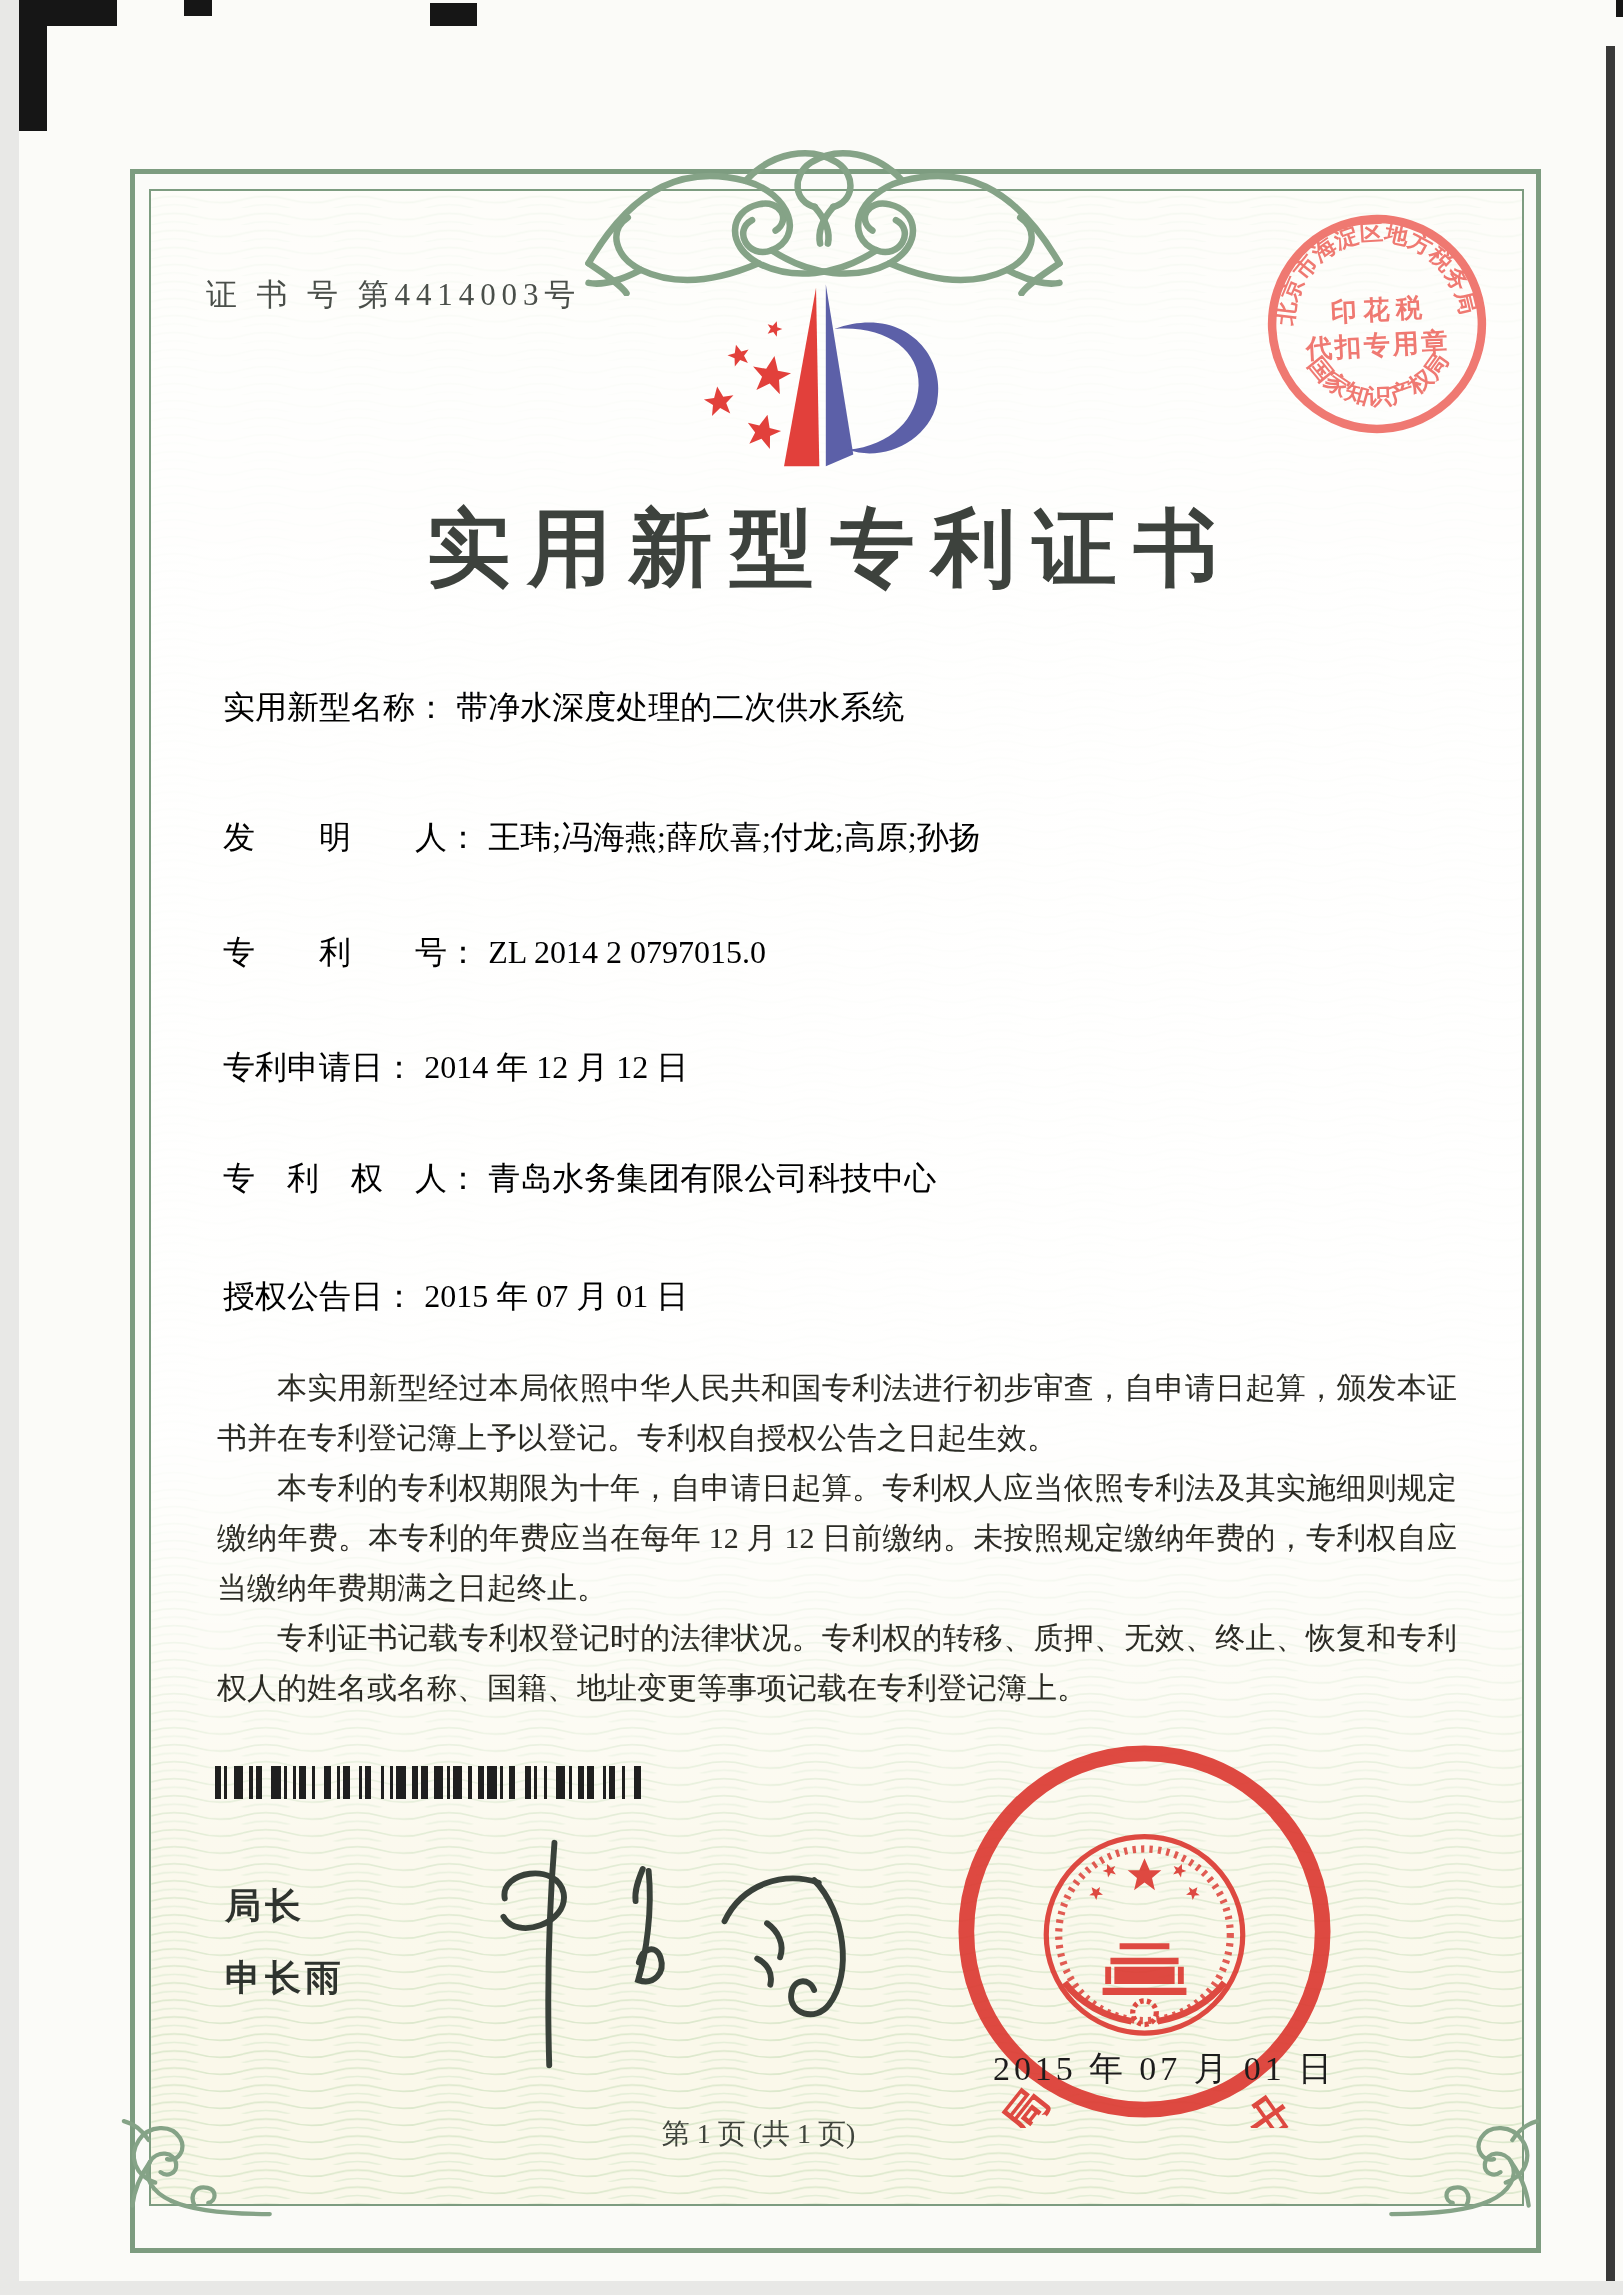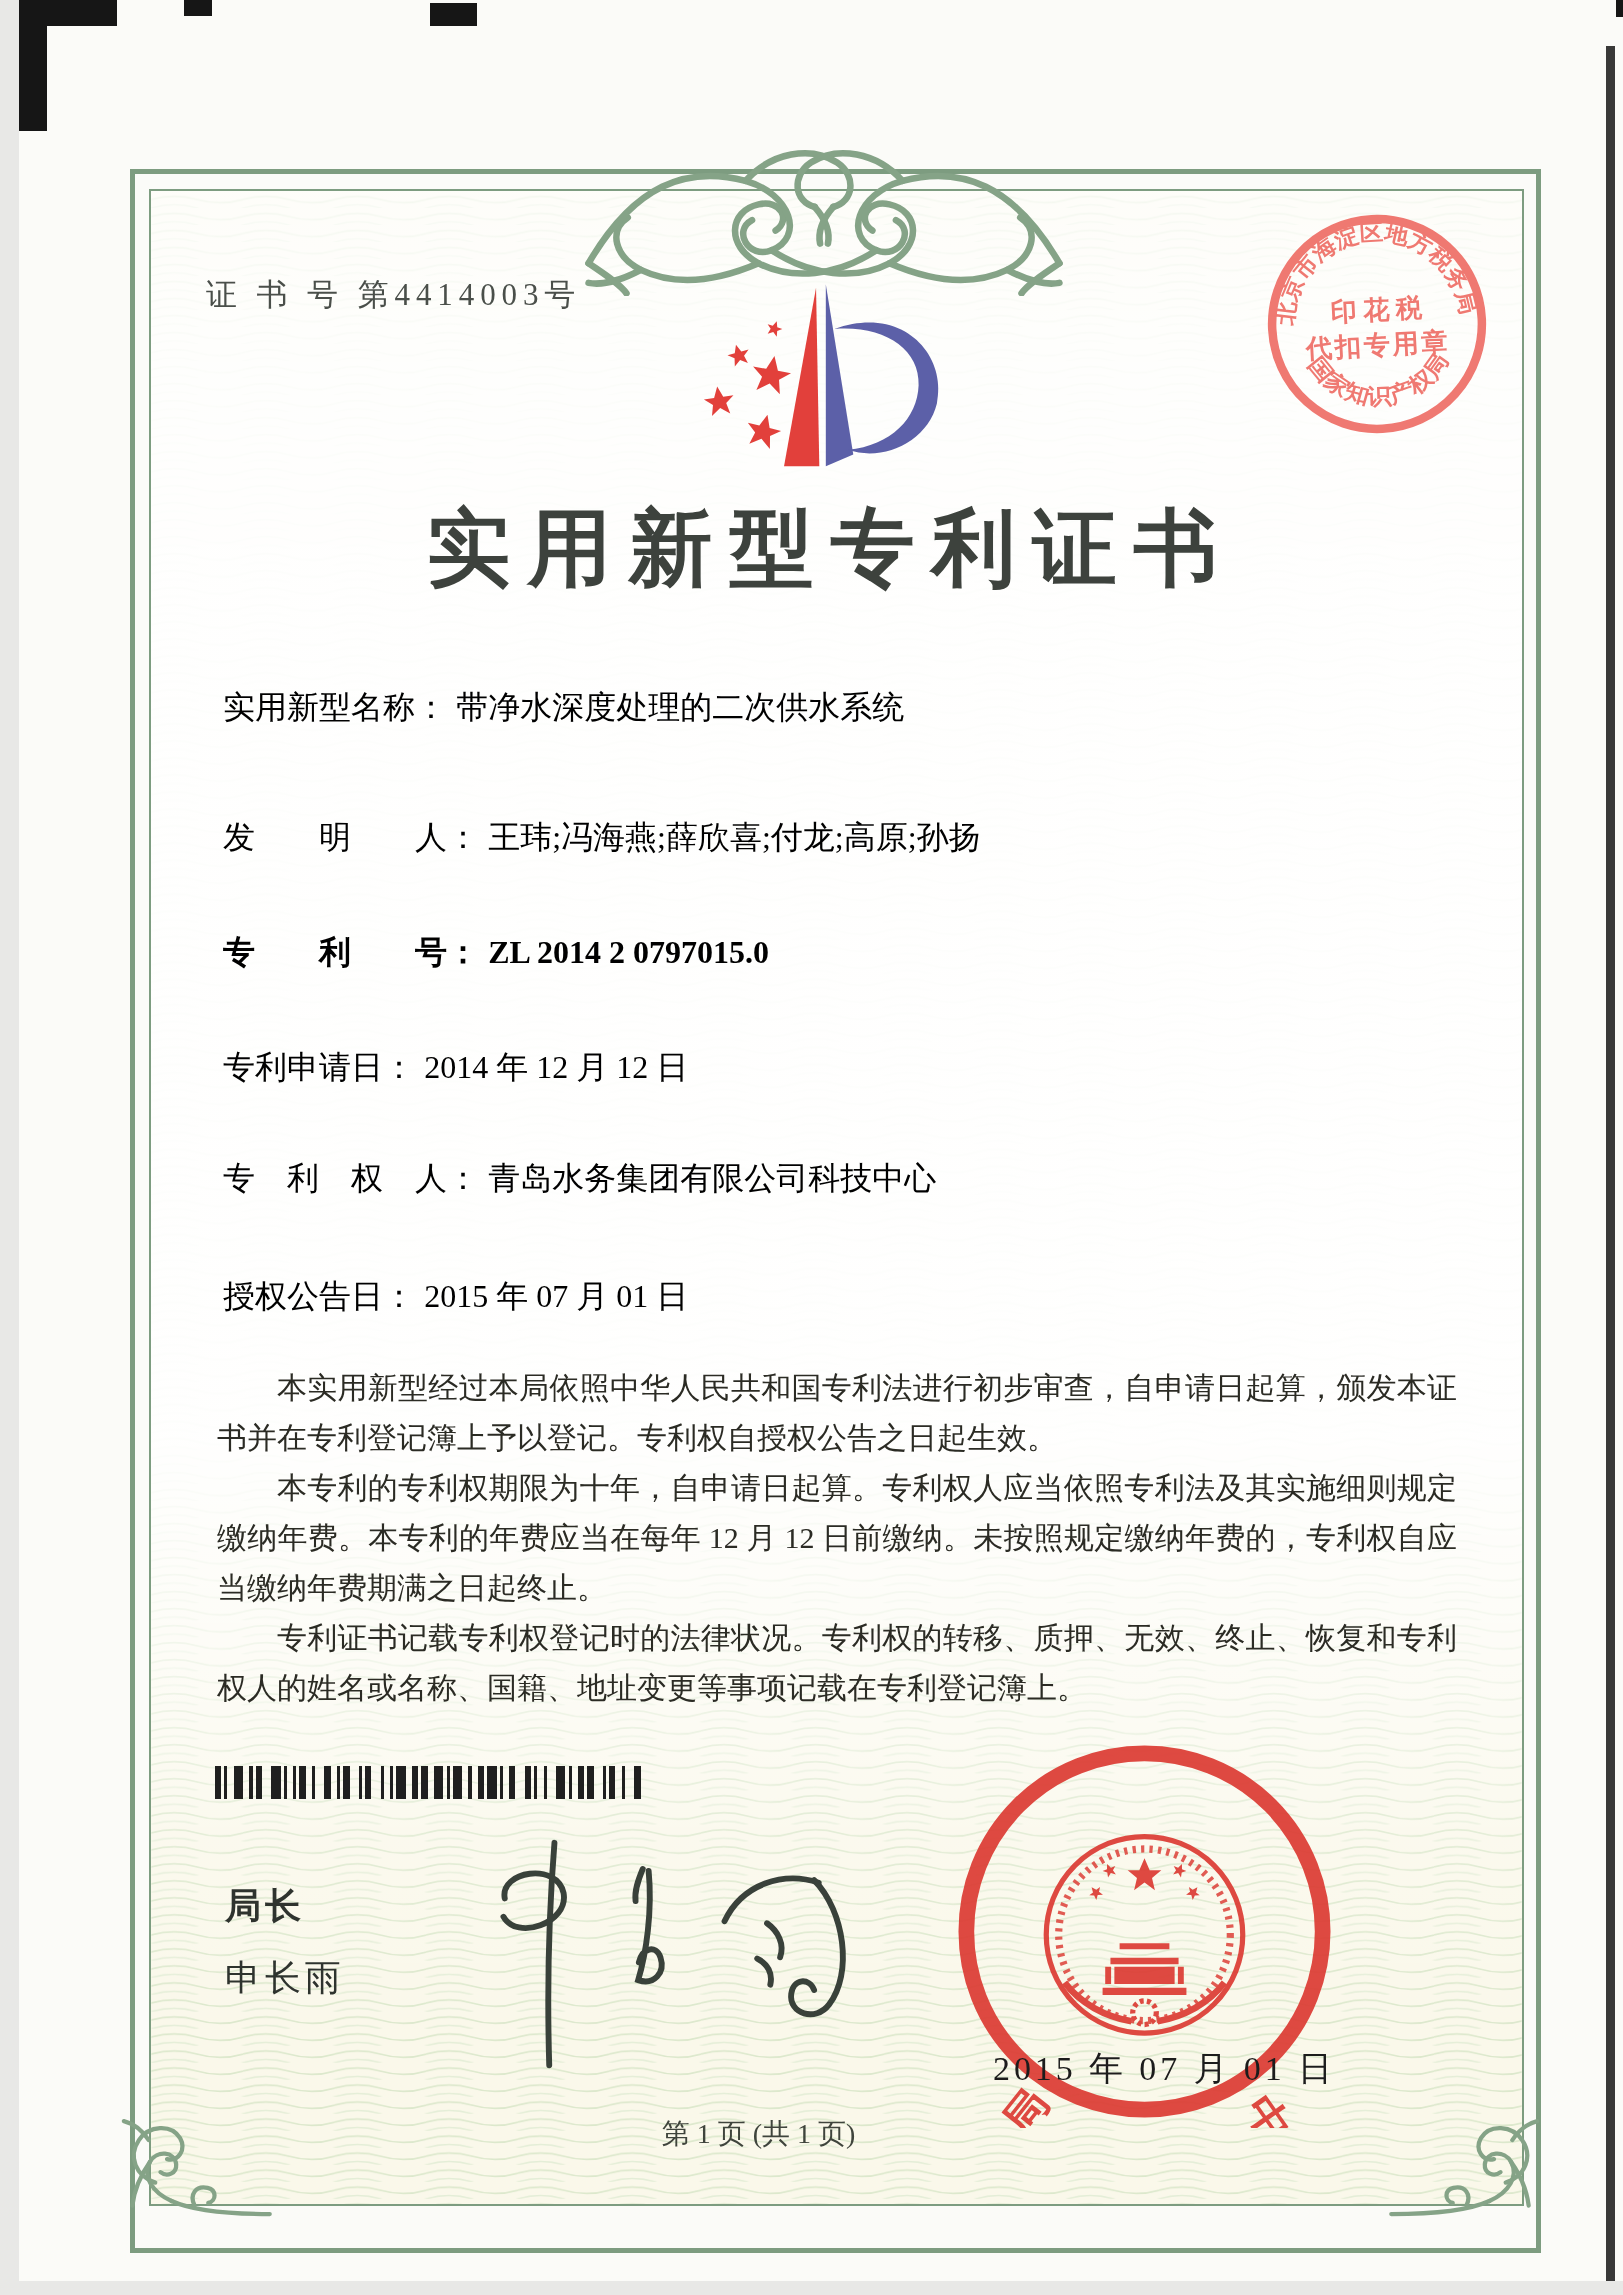--- a/index.html
+++ b/index.html
@@ -30,21 +30,21 @@
   .field-row{position:absolute;left:204px;font-size:32px;color:#000000;white-space:nowrap;}
   .field-row .val{margin-left:9.2px;}
   #paragraphs{left:198px;top:1363px;width:1240px;font-size:30px;line-height:50px;
               text-align:justify;color:#2b2b24;}
   #paragraphs p{margin:0;text-indent:2em;}
   #barcode{left:196px;top:1766px;height:33px;font-size:0;white-space:nowrap;}
   #barcode span{display:inline-block;height:33px;}
   #barcode .bc-bar{background:#1f1f1f;}
   #director-label{left:206px;top:1882px;font-size:36px;font-weight:600;color:#2e332e;
                   font-family:"Liberation Sans","DejaVu Sans",sans-serif;letter-spacing:3.9px;}
-  #director-name{left:206px;top:1954px;font-size:36px;font-weight:400;color:#2e332e;
+  #director-name{left:206px;top:1954px;font-size:36px;font-weight:700;color:#2e332e;
                  font-family:"Liberation Sans","DejaVu Sans",sans-serif;letter-spacing:3.9px;}
   #seal-date{left:936px;top:2046px;width:419px;text-align:center;font-size:34px;
              letter-spacing:3.9px;color:#1c1c1c;z-index:7;}
   #page-footer{left:0;top:2115px;width:1479px;text-align:center;font-size:28px;color:#3f443c;}
   .z1{z-index:1}.z3{z-index:3}.z4{z-index:4}.z5{z-index:5}.z6{z-index:8}
 </style>
 </head>
 <body>
 
 <div id="page">
@@ -137,21 +137,21 @@
   </svg>
 
   <div class="abs z4" id="title">实用新型专利证书</div>
 
   <div class="field-row z4" style="top:686px;">
     <span>实用新型名称：</span><span class="val">带净水深度处理的二次供水系统</span>
   </div>
   <div class="field-row z4" style="top:816px;">
     <span>发　　明　　人：</span><span class="val">王玮;冯海燕;薛欣喜;付龙;高原;孙扬</span>
   </div>
-  <div class="field-row z4" style="top:931px;font-weight:bold;">
+  <div class="field-row z4" style="top:931px;">
     <span>专　　利　　号：</span><span class="val">ZL 2014 2 0797015.0</span>
   </div>
   <div class="field-row z4" style="top:1046px;">
     <span>专利申请日：</span><span class="val">2014 年 12 月 12 日</span>
   </div>
   <div class="field-row z4" style="top:1157px;">
     <span>专　利　权　人：</span><span class="val">青岛水务集团有限公司科技中心</span>
   </div>
   <div class="field-row z4" style="top:1275px;font-family:Liberation Serif, serif;">
     <span>授权公告日：</span><span class="val">2015 年 07 月 01 日</span>

